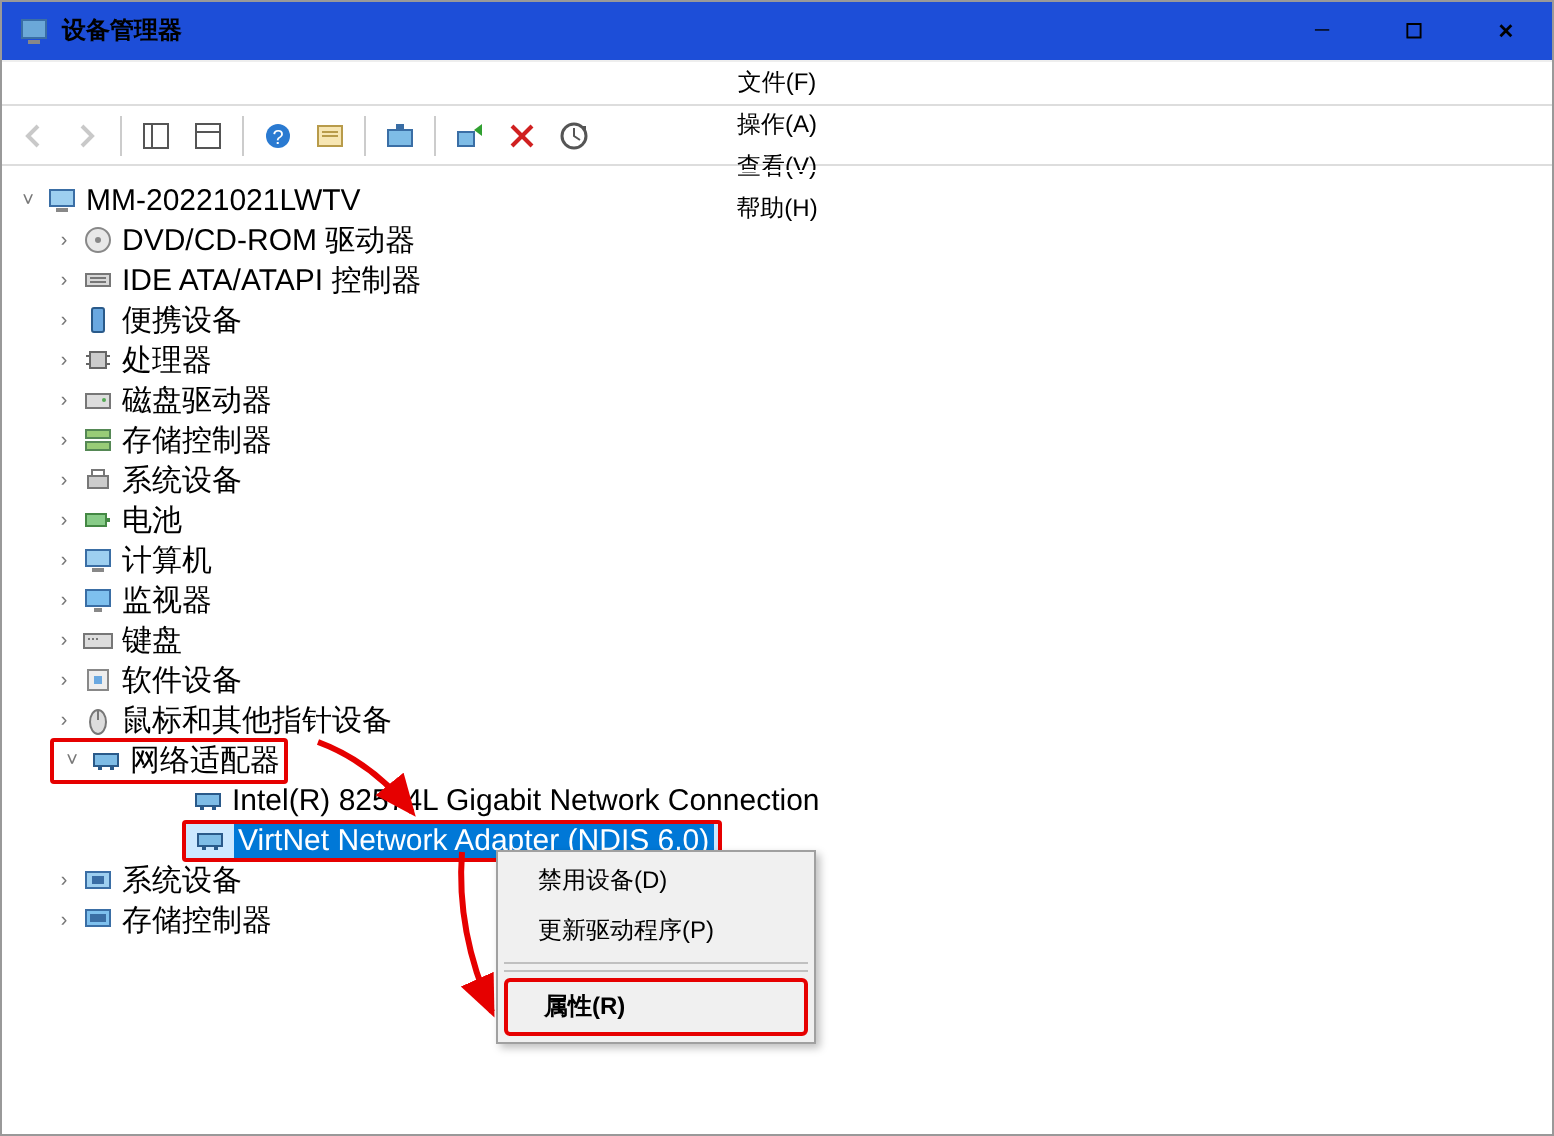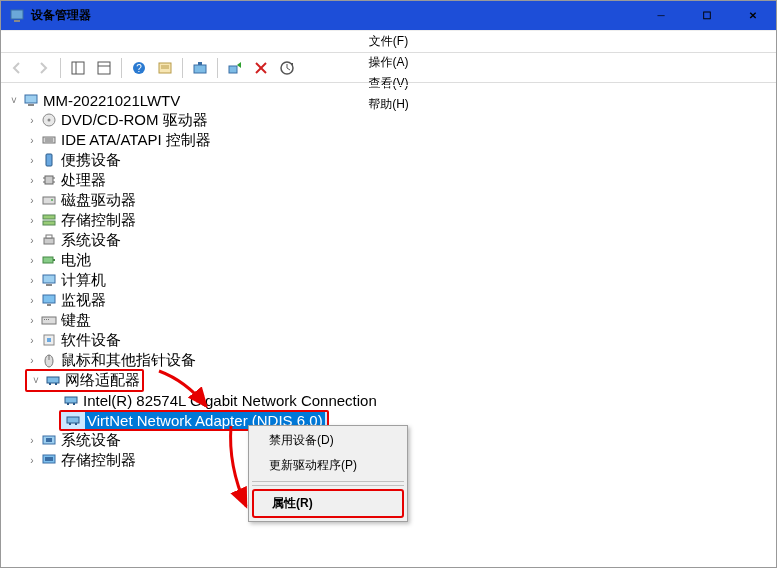--- a/index.html
+++ b/index.html
@@ -393,32 +393,32 @@
           <svg class="ico" viewBox="0 0 16 16">
             <rect x="2" y="5" width="12" height="6" fill="#7ebce6" stroke="#2a5a8a"></rect>
             <rect x="4" y="11" width="2" height="2" fill="#2a5a8a"></rect>
             <rect x="10" y="11" width="2" height="2" fill="#2a5a8a"></rect>
           </svg>
         </span>
       <span class="label">网络适配器</span>
     </span>
   </div>
 
-  <div class="node" style="padding-left:60px">
+  <div class="node" style="padding-left:93px">
     <span class="dev-icon">
         <svg class="ico" viewBox="0 0 16 16">
           <rect x="2" y="5" width="12" height="6" fill="#7ebce6" stroke="#2a5a8a"></rect>
           <rect x="4" y="11" width="2" height="2" fill="#2a5a8a"></rect>
           <rect x="10" y="11" width="2" height="2" fill="#2a5a8a"></rect>
         </svg>
       </span>
     <span class="label">Intel(R) 82574L Gigabit Network Connection</span>
   </div>
 
-  <div class="node" style="padding-left:58px">
+  <div class="node" style="padding-left:90px">
     <span class="red-box" style="display:inline-flex;align-items:center;background:#cce8ff">
       <span class="dev-icon">
           <svg class="ico" viewBox="0 0 16 16">
             <rect x="2" y="5" width="12" height="6" fill="#7ebce6" stroke="#2a5a8a"></rect>
             <rect x="4" y="11" width="2" height="2" fill="#2a5a8a"></rect>
             <rect x="10" y="11" width="2" height="2" fill="#2a5a8a"></rect>
           </svg>
         </span>
       <span class="label" style="background:#0078d7;color:#fff;padding:0 2px">VirtNet Network Adapter (NDIS 6.0)</span>
     </span>

